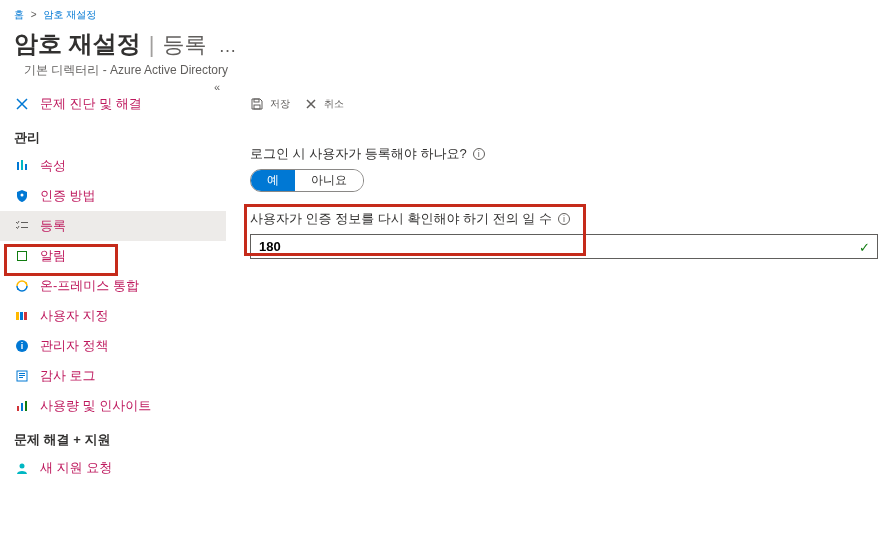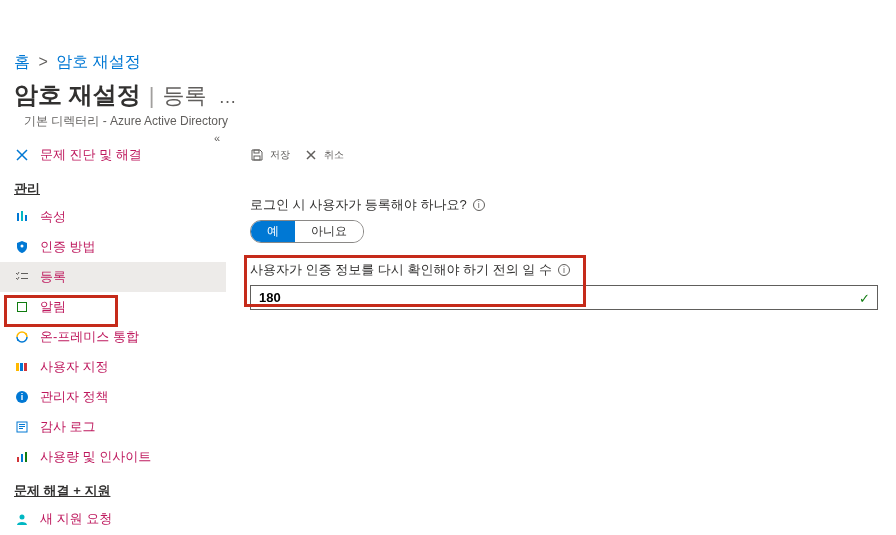--- a/index.html
+++ b/index.html
@@ -8,22 +8,21 @@
       padding: 0;
       font-family: "Segoe UI", -apple-system, sans-serif;
     }
     body {
       background: #fff;
       color: #323130;
       font-size: 13px;
     }
     .breadcrumb {
       padding: 8px 14px 4px;
-      font-size: 16px;
-      margin-top: 44px;
+      font-size: 10px;
     }
     .breadcrumb a {
       color: #0078d4;
       text-decoration: none;
     }
     .breadcrumb .sep {
       color: #605e5c;
       margin: 0 4px;
     }
     .title-row {
@@ -92,21 +91,20 @@
       display: flex;
       align-items: center;
       justify-content: center;
       flex-shrink: 0;
     }
     .sb-group {
       padding: 10px 14px 4px;
       font-size: 13px;
       font-weight: 600;
       color: #323130;
-      text-decoration: underline;
     }
     .redbox {
       border: 3px solid #c52a1a;
       position: absolute;
     }
     .main {
       flex: 1;
       padding: 0 18px 0 24px;
       position: relative;
     }

